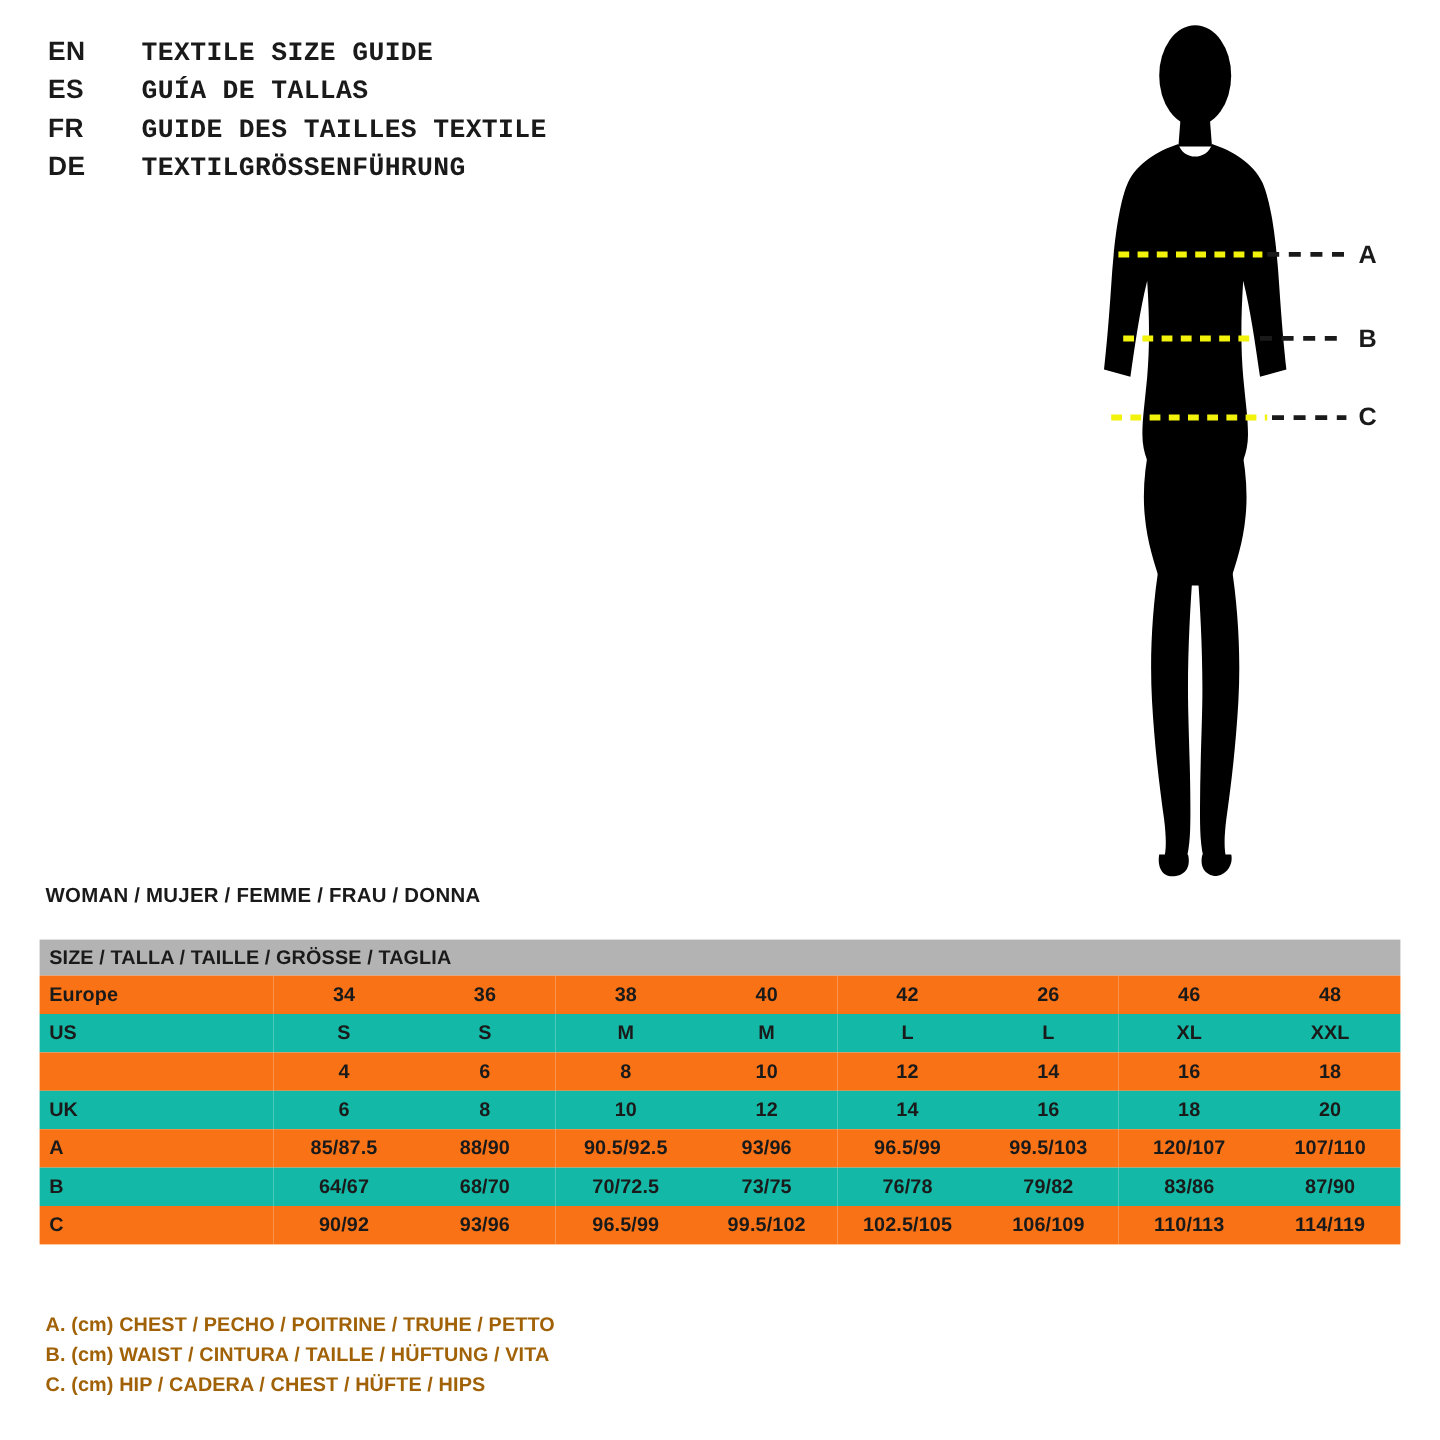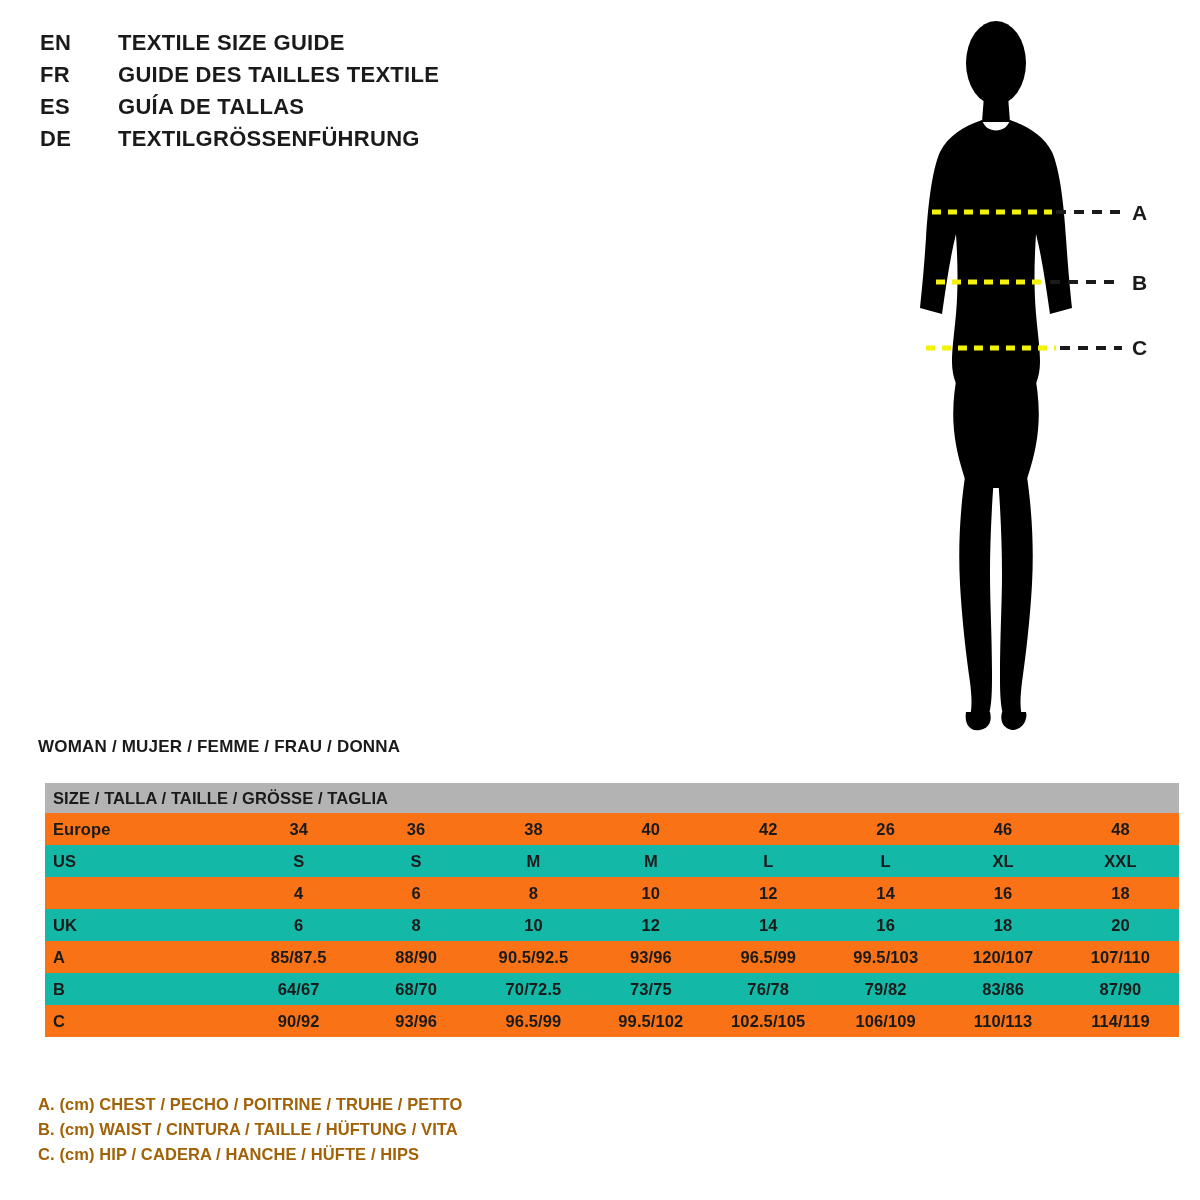--- a/index.html
+++ b/index.html
@@ -40,20 +40,21 @@
     font-weight: bold;
     letter-spacing: 0.3px;
     color: #1a1a1a;
   }
   .title-text {
     font-size: 22px;
     font-weight: bold;
     letter-spacing: 0.3px;
     color: #1a1a1a;
     white-space: nowrap;
+    font-family: Liberation Mono, monospace;
   }
 
   
   .figure-wrap {
     position: absolute;
     left: 860px;
     top: 18px;
     width: 330px;
     height: 740px;
   }
@@ -83,21 +84,20 @@
     letter-spacing: 0.2px;
     color: #1a1a1a;
   }
 
   
   .table-wrap {
     position: absolute;
     left: 33px;
     top: 783px;
     width: 1134px;
-    margin-left: 12px;
   }
   table.size-table {
     border-collapse: collapse;
     width: 1134px;
     table-layout: fixed;
   }
   table.size-table td, table.size-table th {
     font-size: 16.5px;
     font-weight: bold;
     color: #1a1a1a;
@@ -142,26 +142,26 @@
 <body>
 
 <div class="page">
 
   <div class="title-block">
     <div class="title-row">
       <div class="title-lang">EN</div>
       <div class="title-text">TEXTILE SIZE GUIDE</div>
     </div>
     <div class="title-row">
+      <div class="title-lang">ES</div>
+      <div class="title-text">GUÍA DE TALLAS</div>
+    </div>
+    <div class="title-row">
       <div class="title-lang">FR</div>
       <div class="title-text">GUIDE DES TAILLES TEXTILE</div>
-    </div>
-    <div class="title-row">
-      <div class="title-lang">ES</div>
-      <div class="title-text">GUÍA DE TALLAS</div>
     </div>
     <div class="title-row">
       <div class="title-lang">DE</div>
       <div class="title-text">TEXTILGRÖSSENFÜHRUNG</div>
     </div>
   </div>
 
   <div class="figure-wrap">
     <svg class="figure-svg" width="330" height="740" viewBox="0 0 330 740">
 
@@ -342,16 +342,16 @@
           <td>110/113</td>
           <td>114/119</td>
         </tr>
       </tbody>
     </table>
   </div>
 
   <div class="legend">
     <div class="legend-line">A. (cm) CHEST / PECHO / POITRINE / TRUHE / PETTO</div>
     <div class="legend-line">B. (cm) WAIST / CINTURA / TAILLE / HÜFTUNG / VITA</div>
-    <div class="legend-line">C. (cm) HIP / CADERA / HANCHE / HÜFTE / HIPS</div>
+    <div class="legend-line">C. (cm) HIP / CADERA / CHEST / HÜFTE / HIPS</div>
   </div>
 
 </div>
 
 </body></html>

